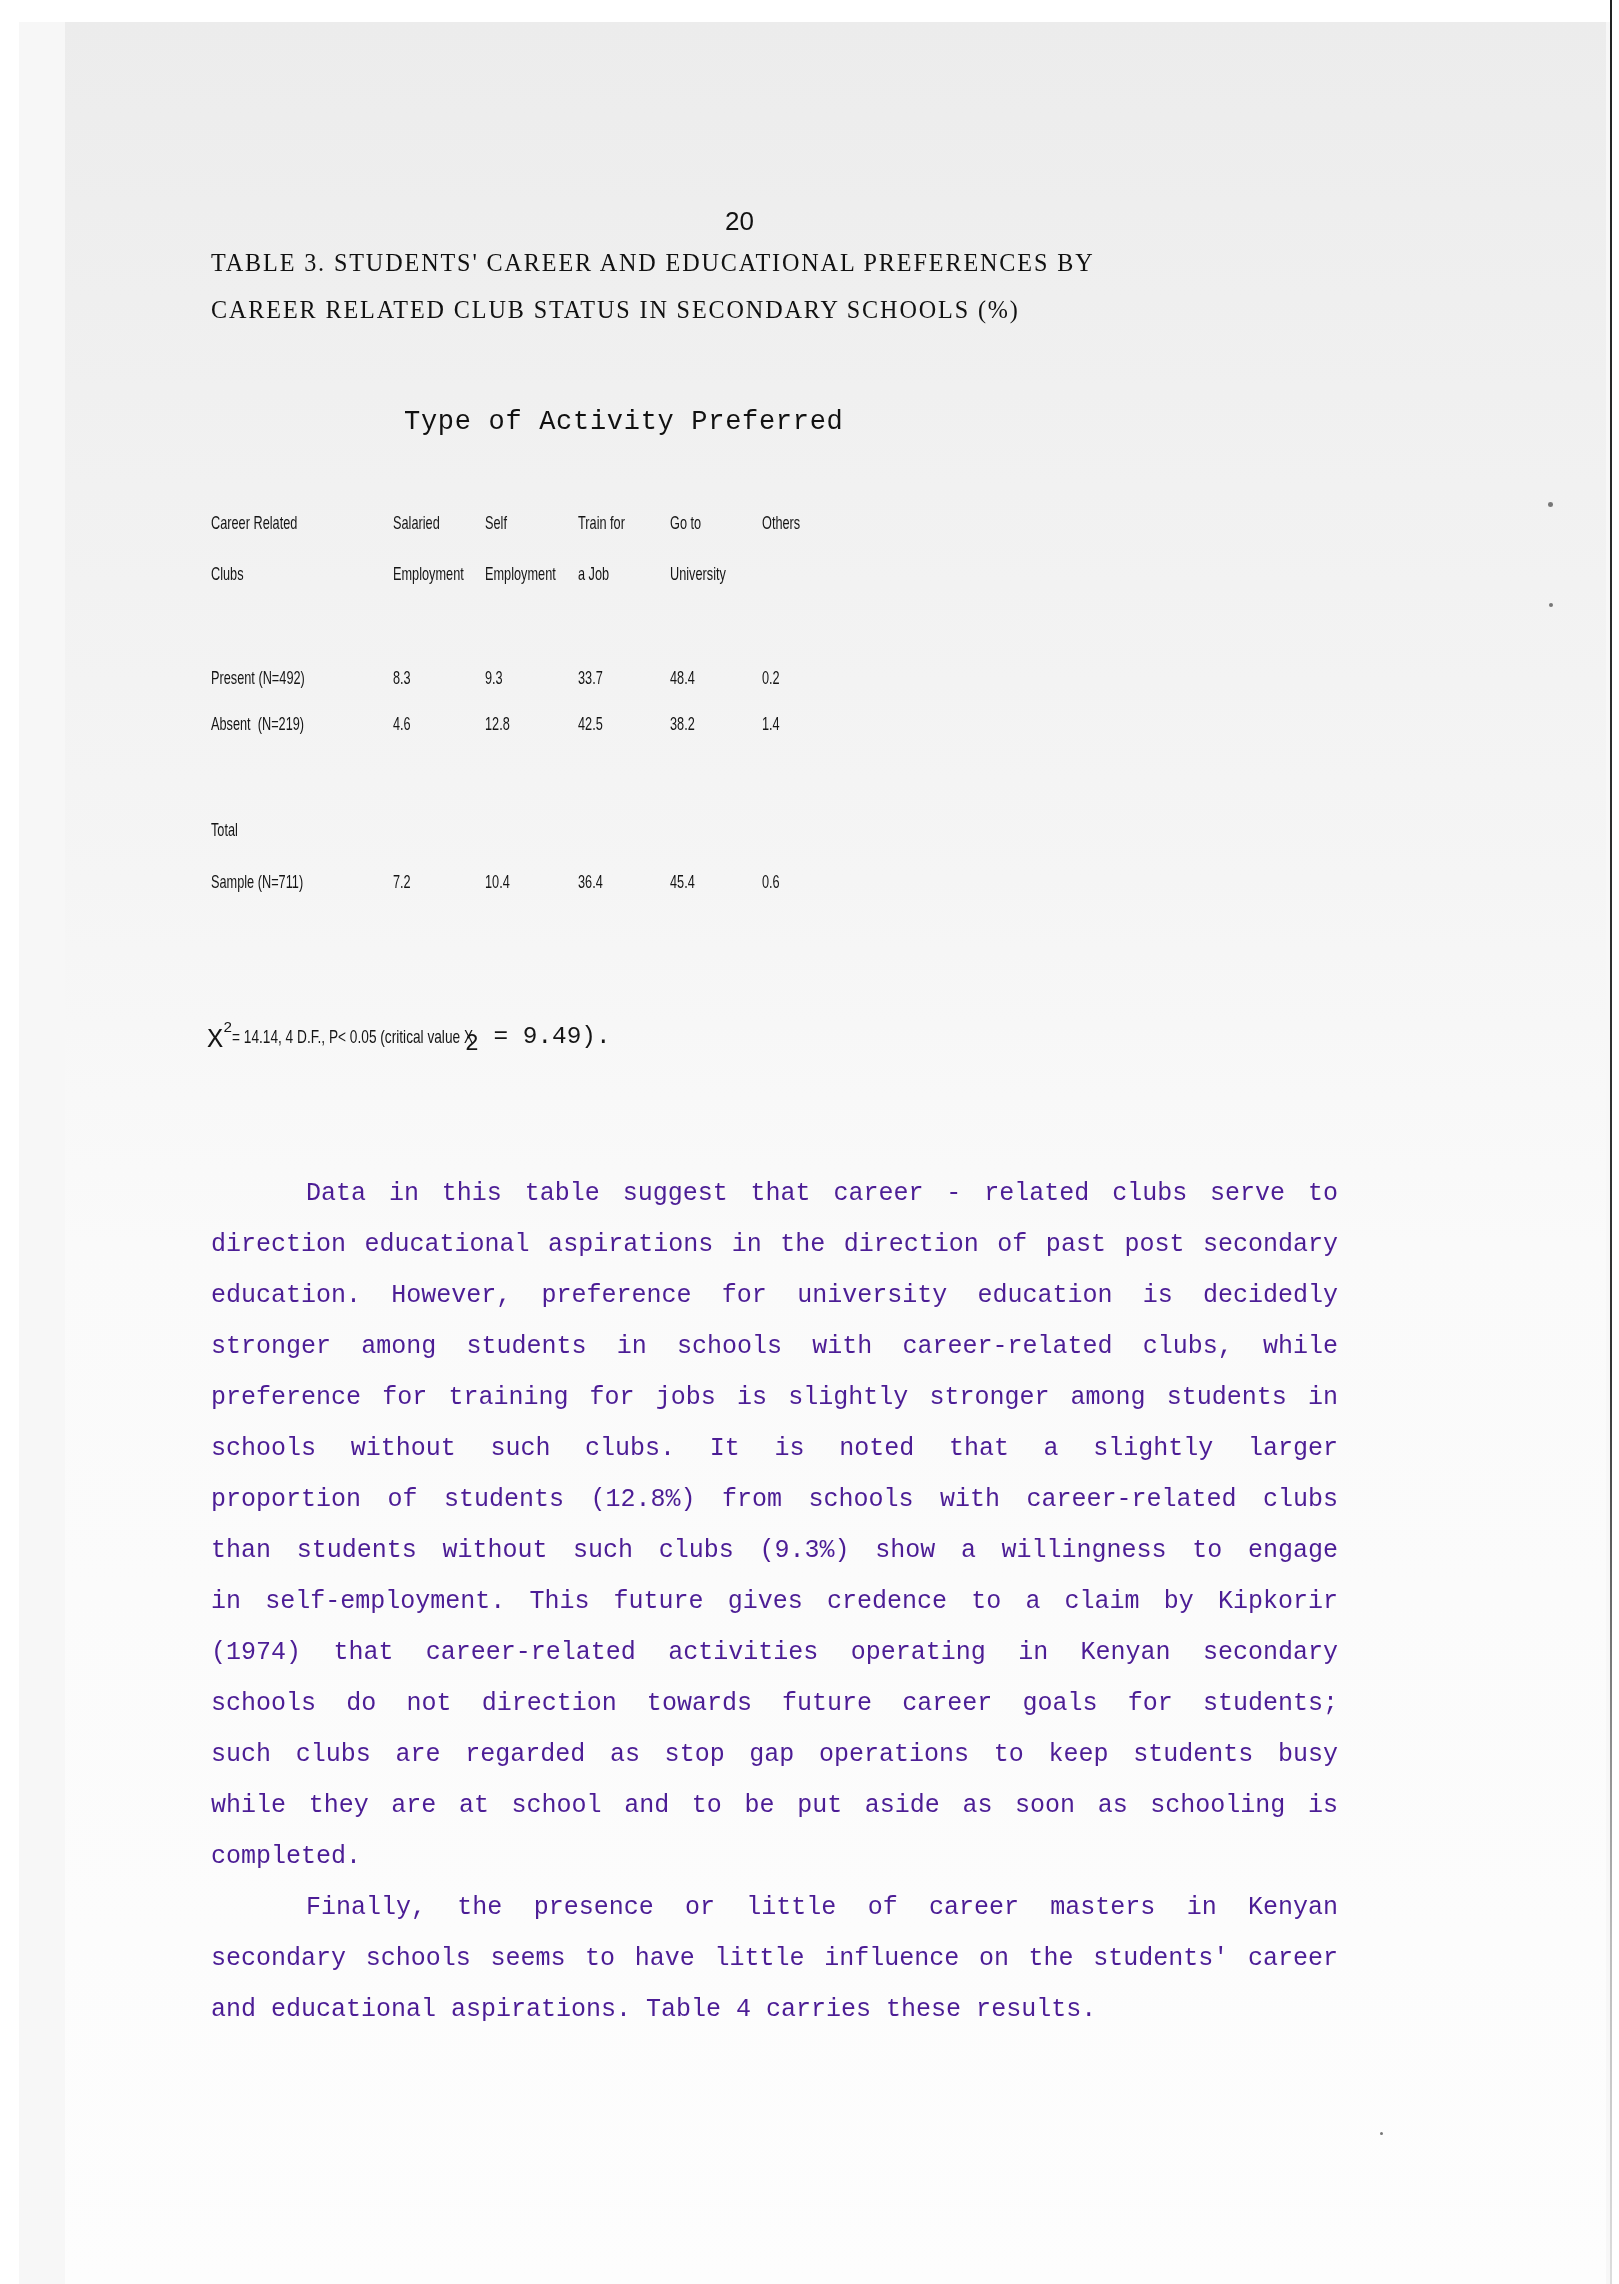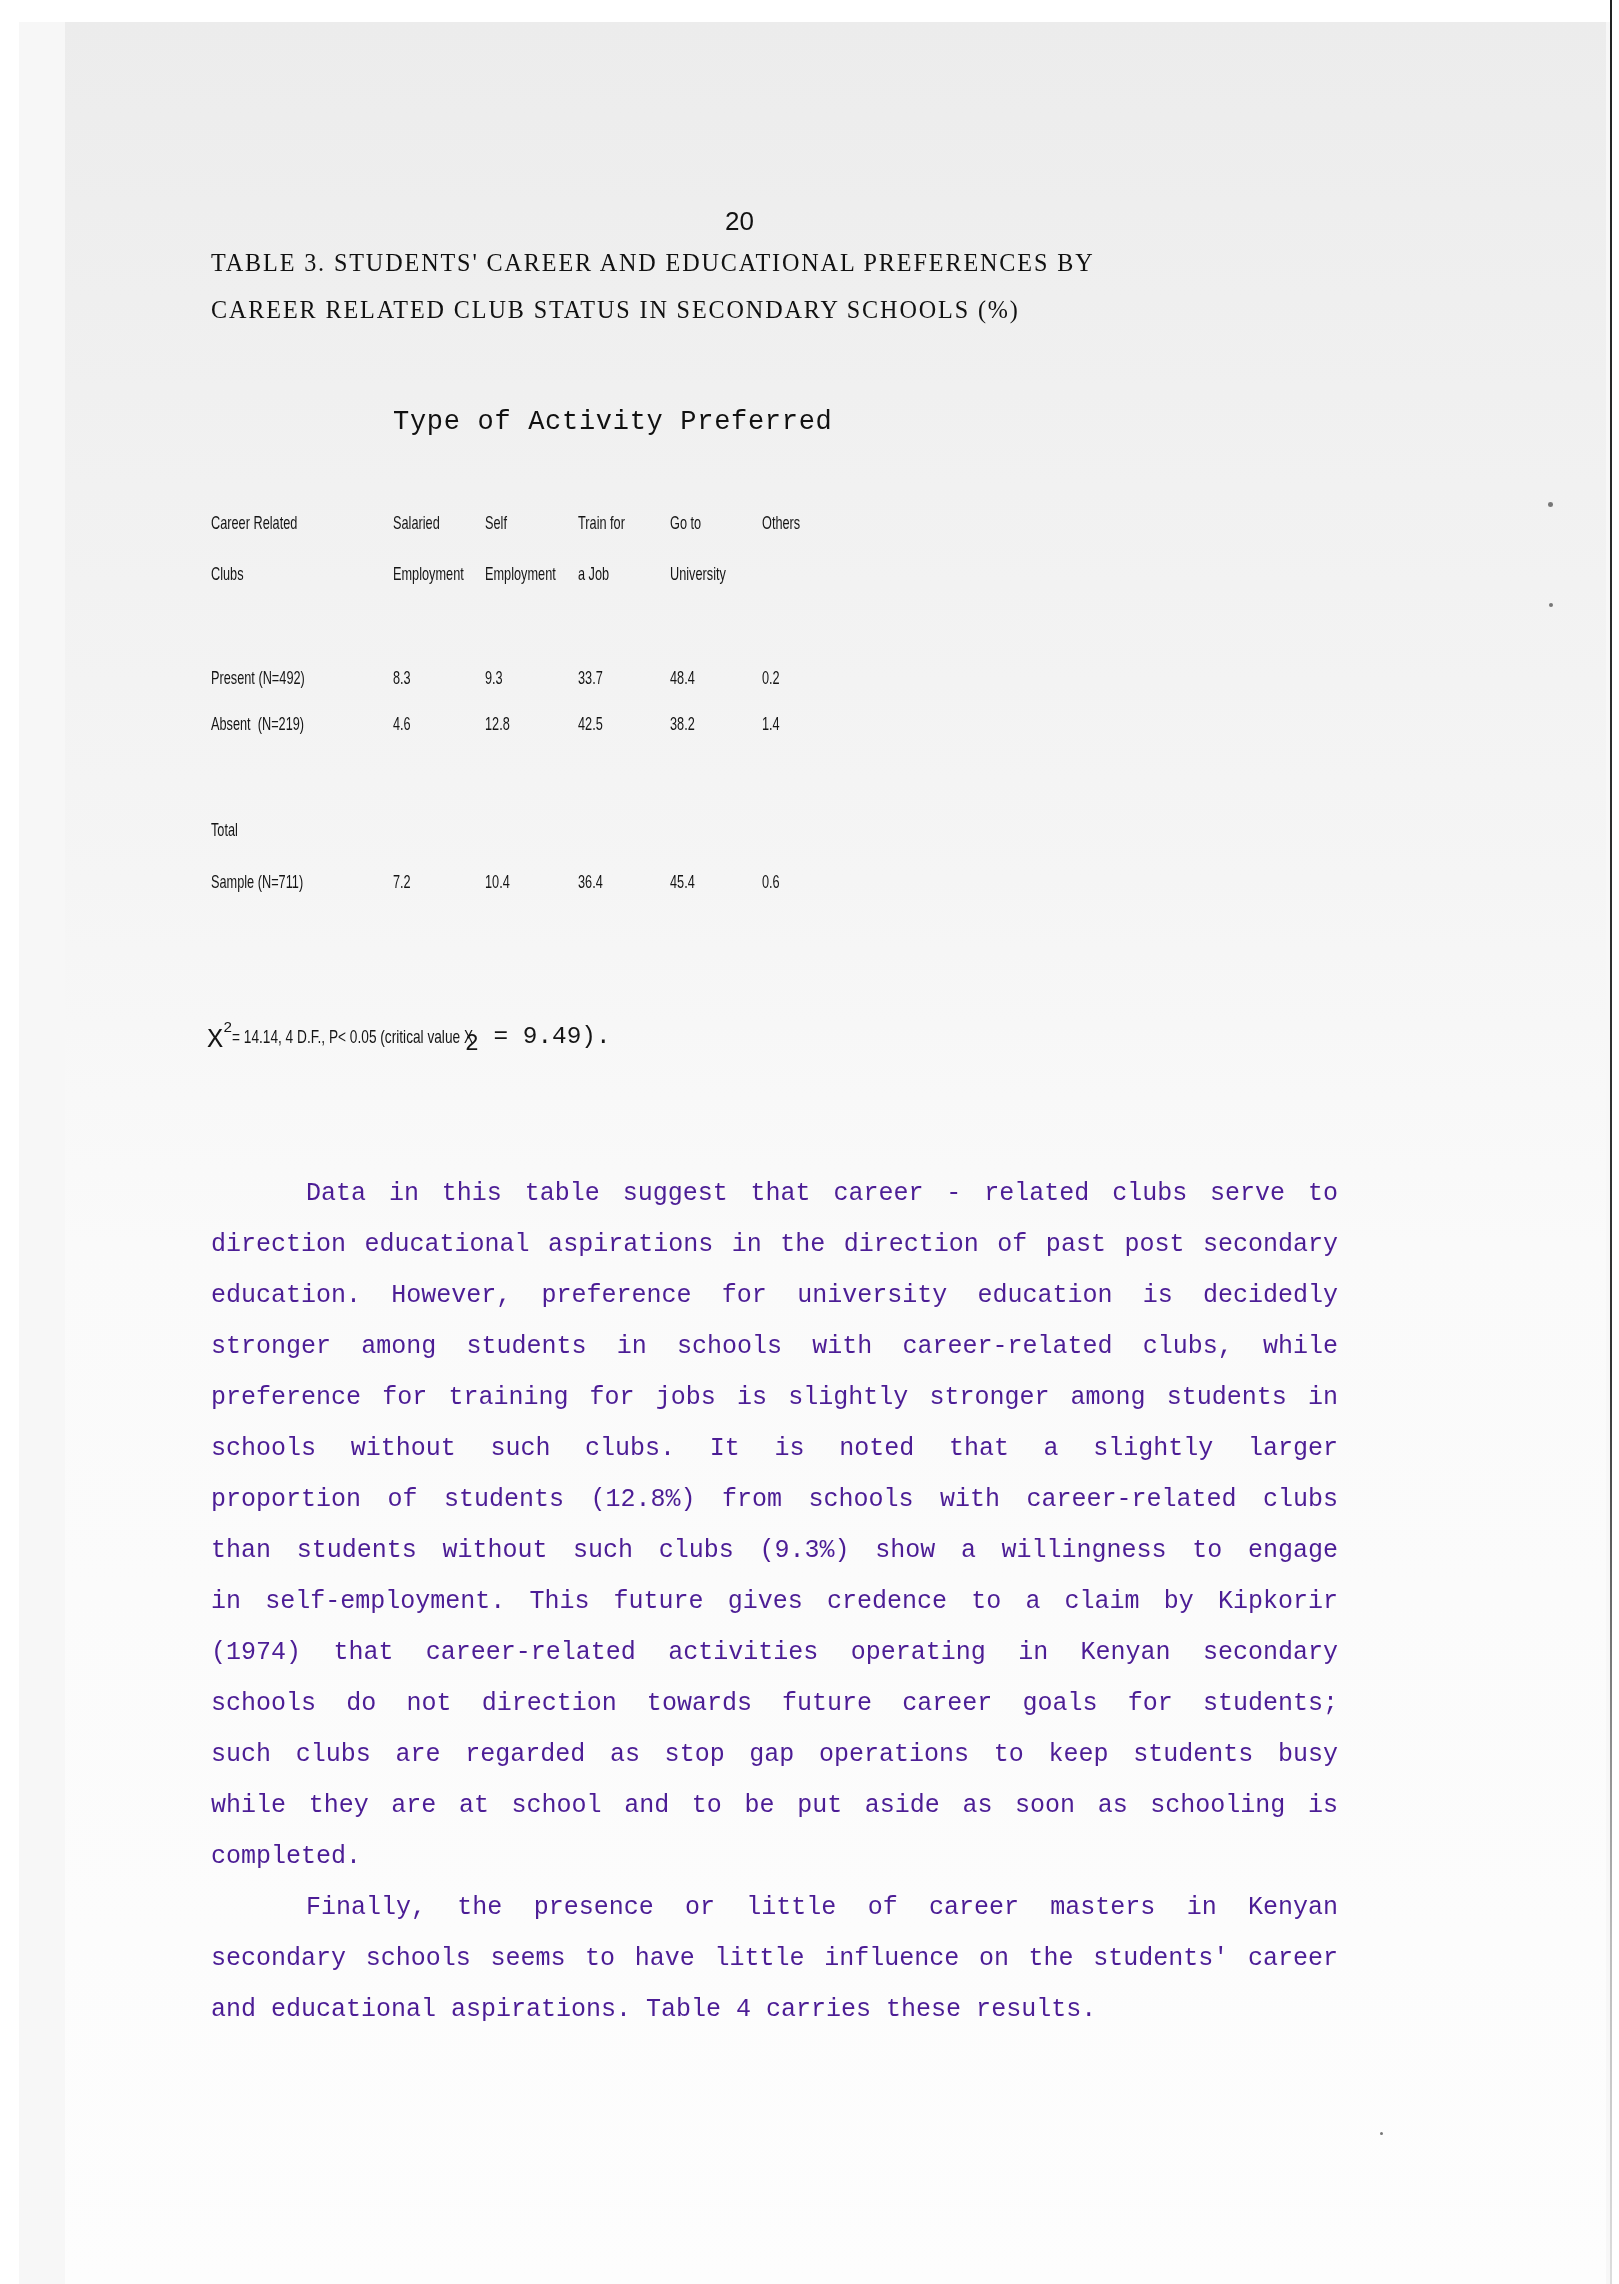--- a/index.html
+++ b/index.html
@@ -72,21 +72,21 @@
       letter-spacing: 2px;
       white-space: nowrap;
       transform-origin: left top;
       transform: scaleX(0.93);
     }
     .title-1 { top: 248px; }
     .title-2 { top: 295px; }
 
     .activity-label {
       position: absolute;
-      left: 393px;
+      left: 404px;
       top: 407px;
       font-family: "Liberation Mono", monospace;
       font-size: 27px;
       letter-spacing: 0.7px;
       white-space: nowrap;
     }
 
     
     .tcell {
       position: absolute;

